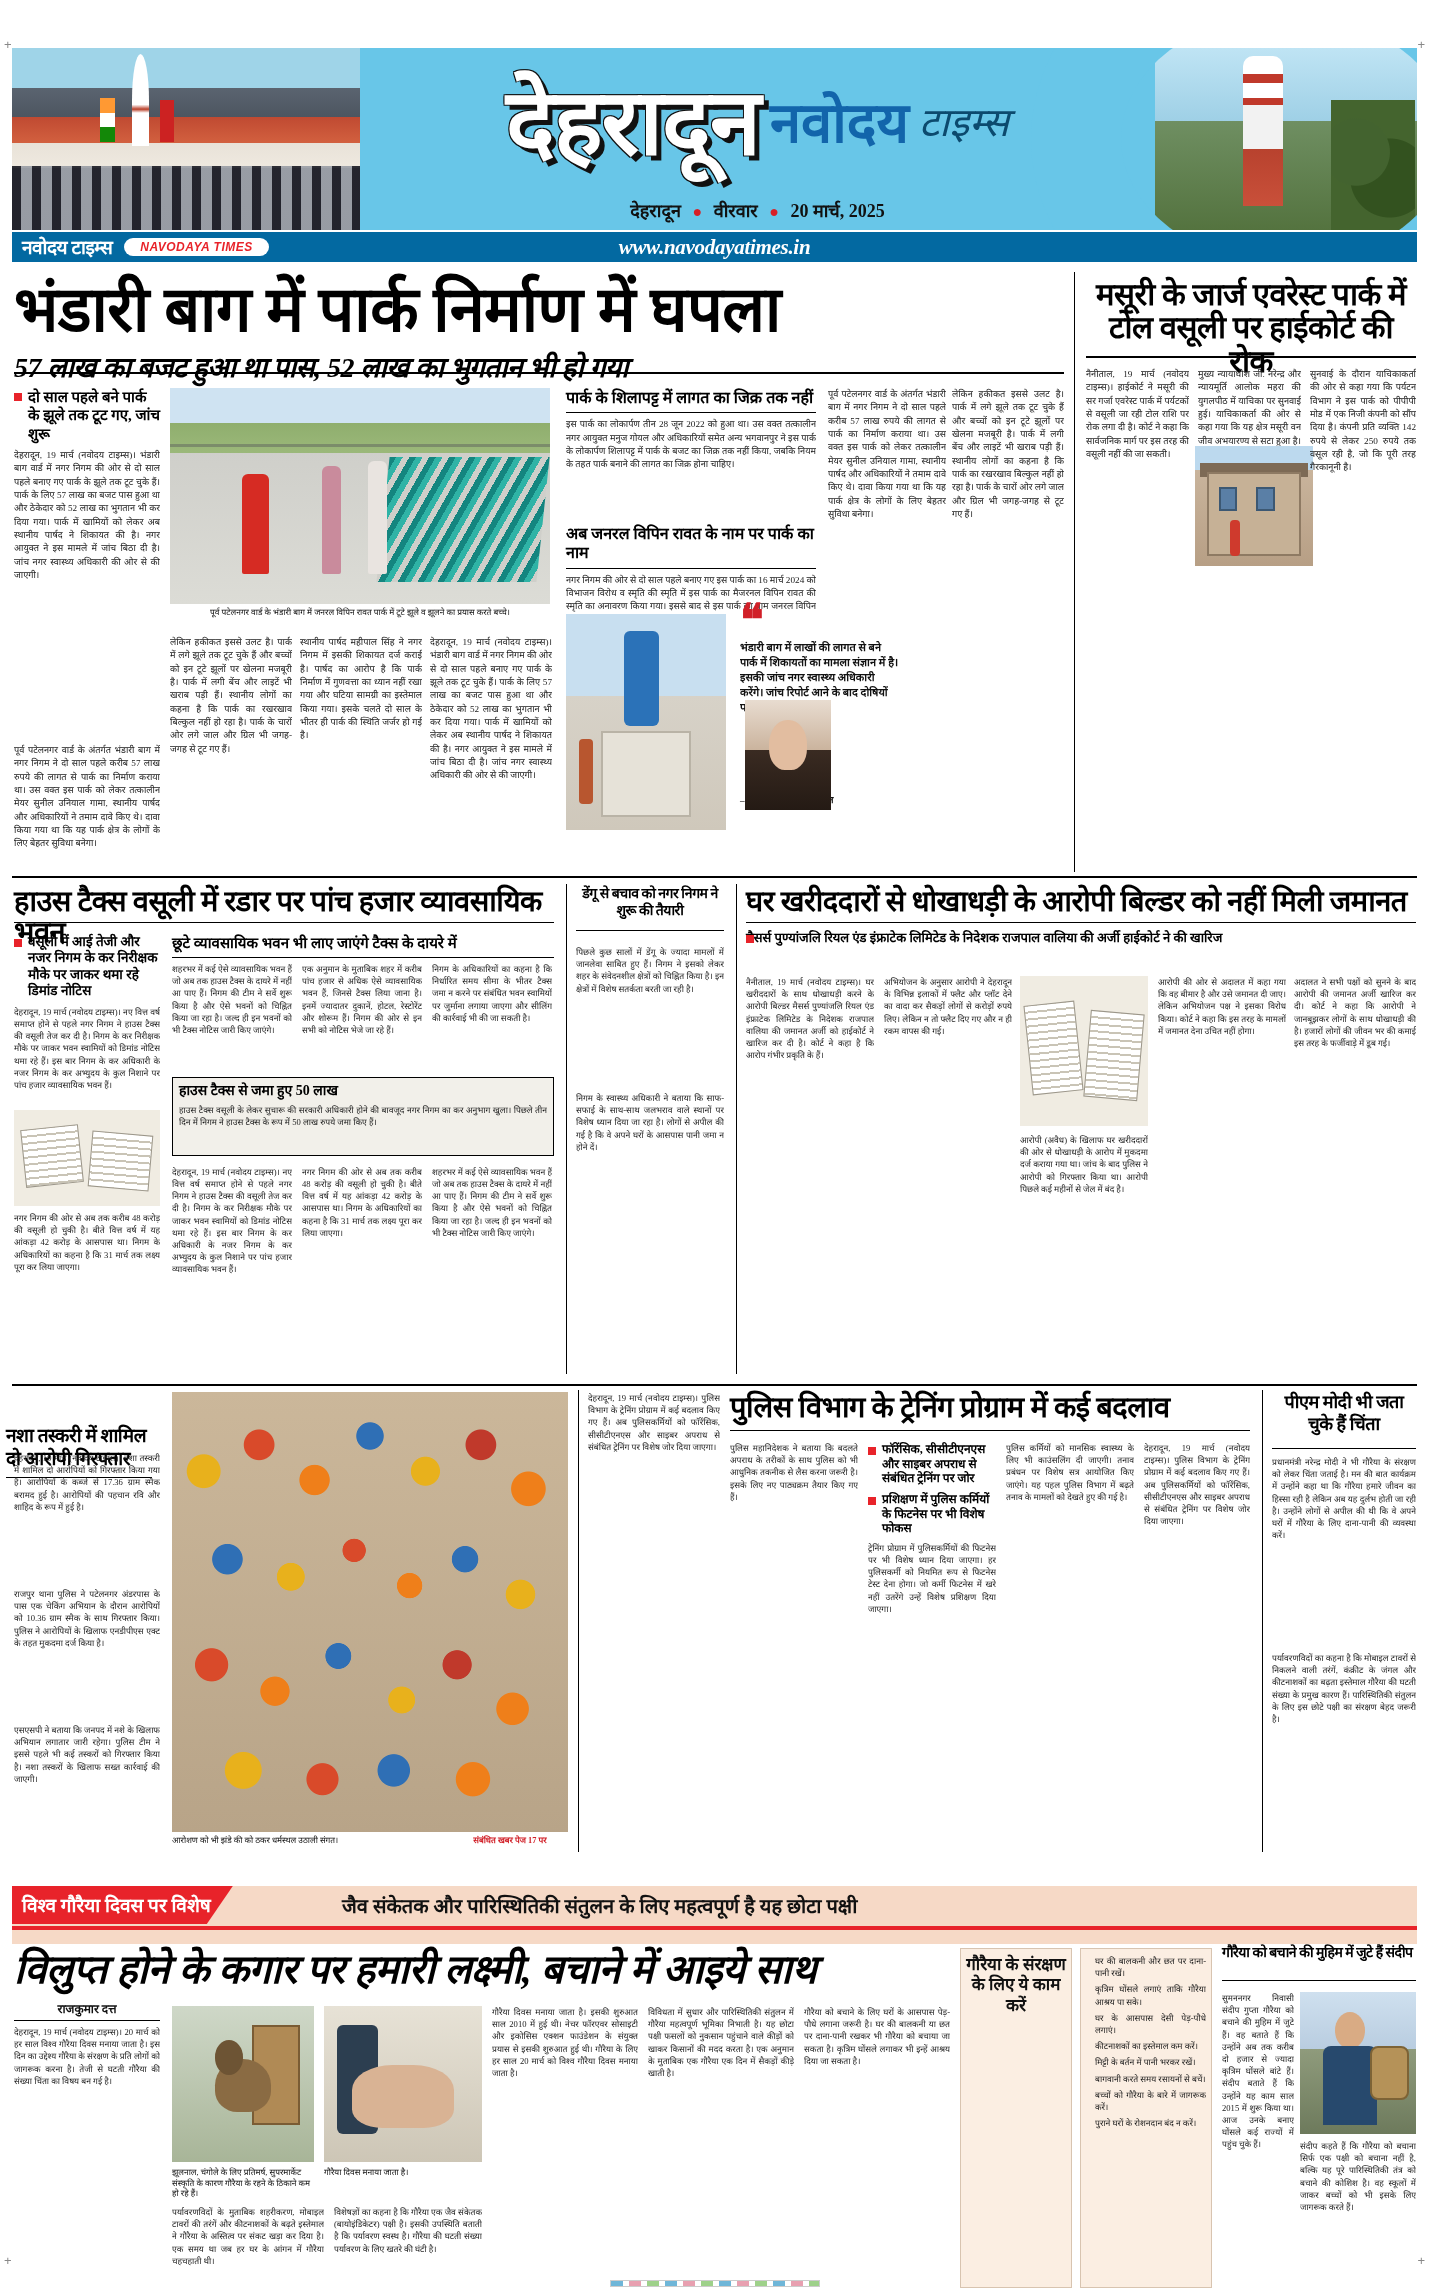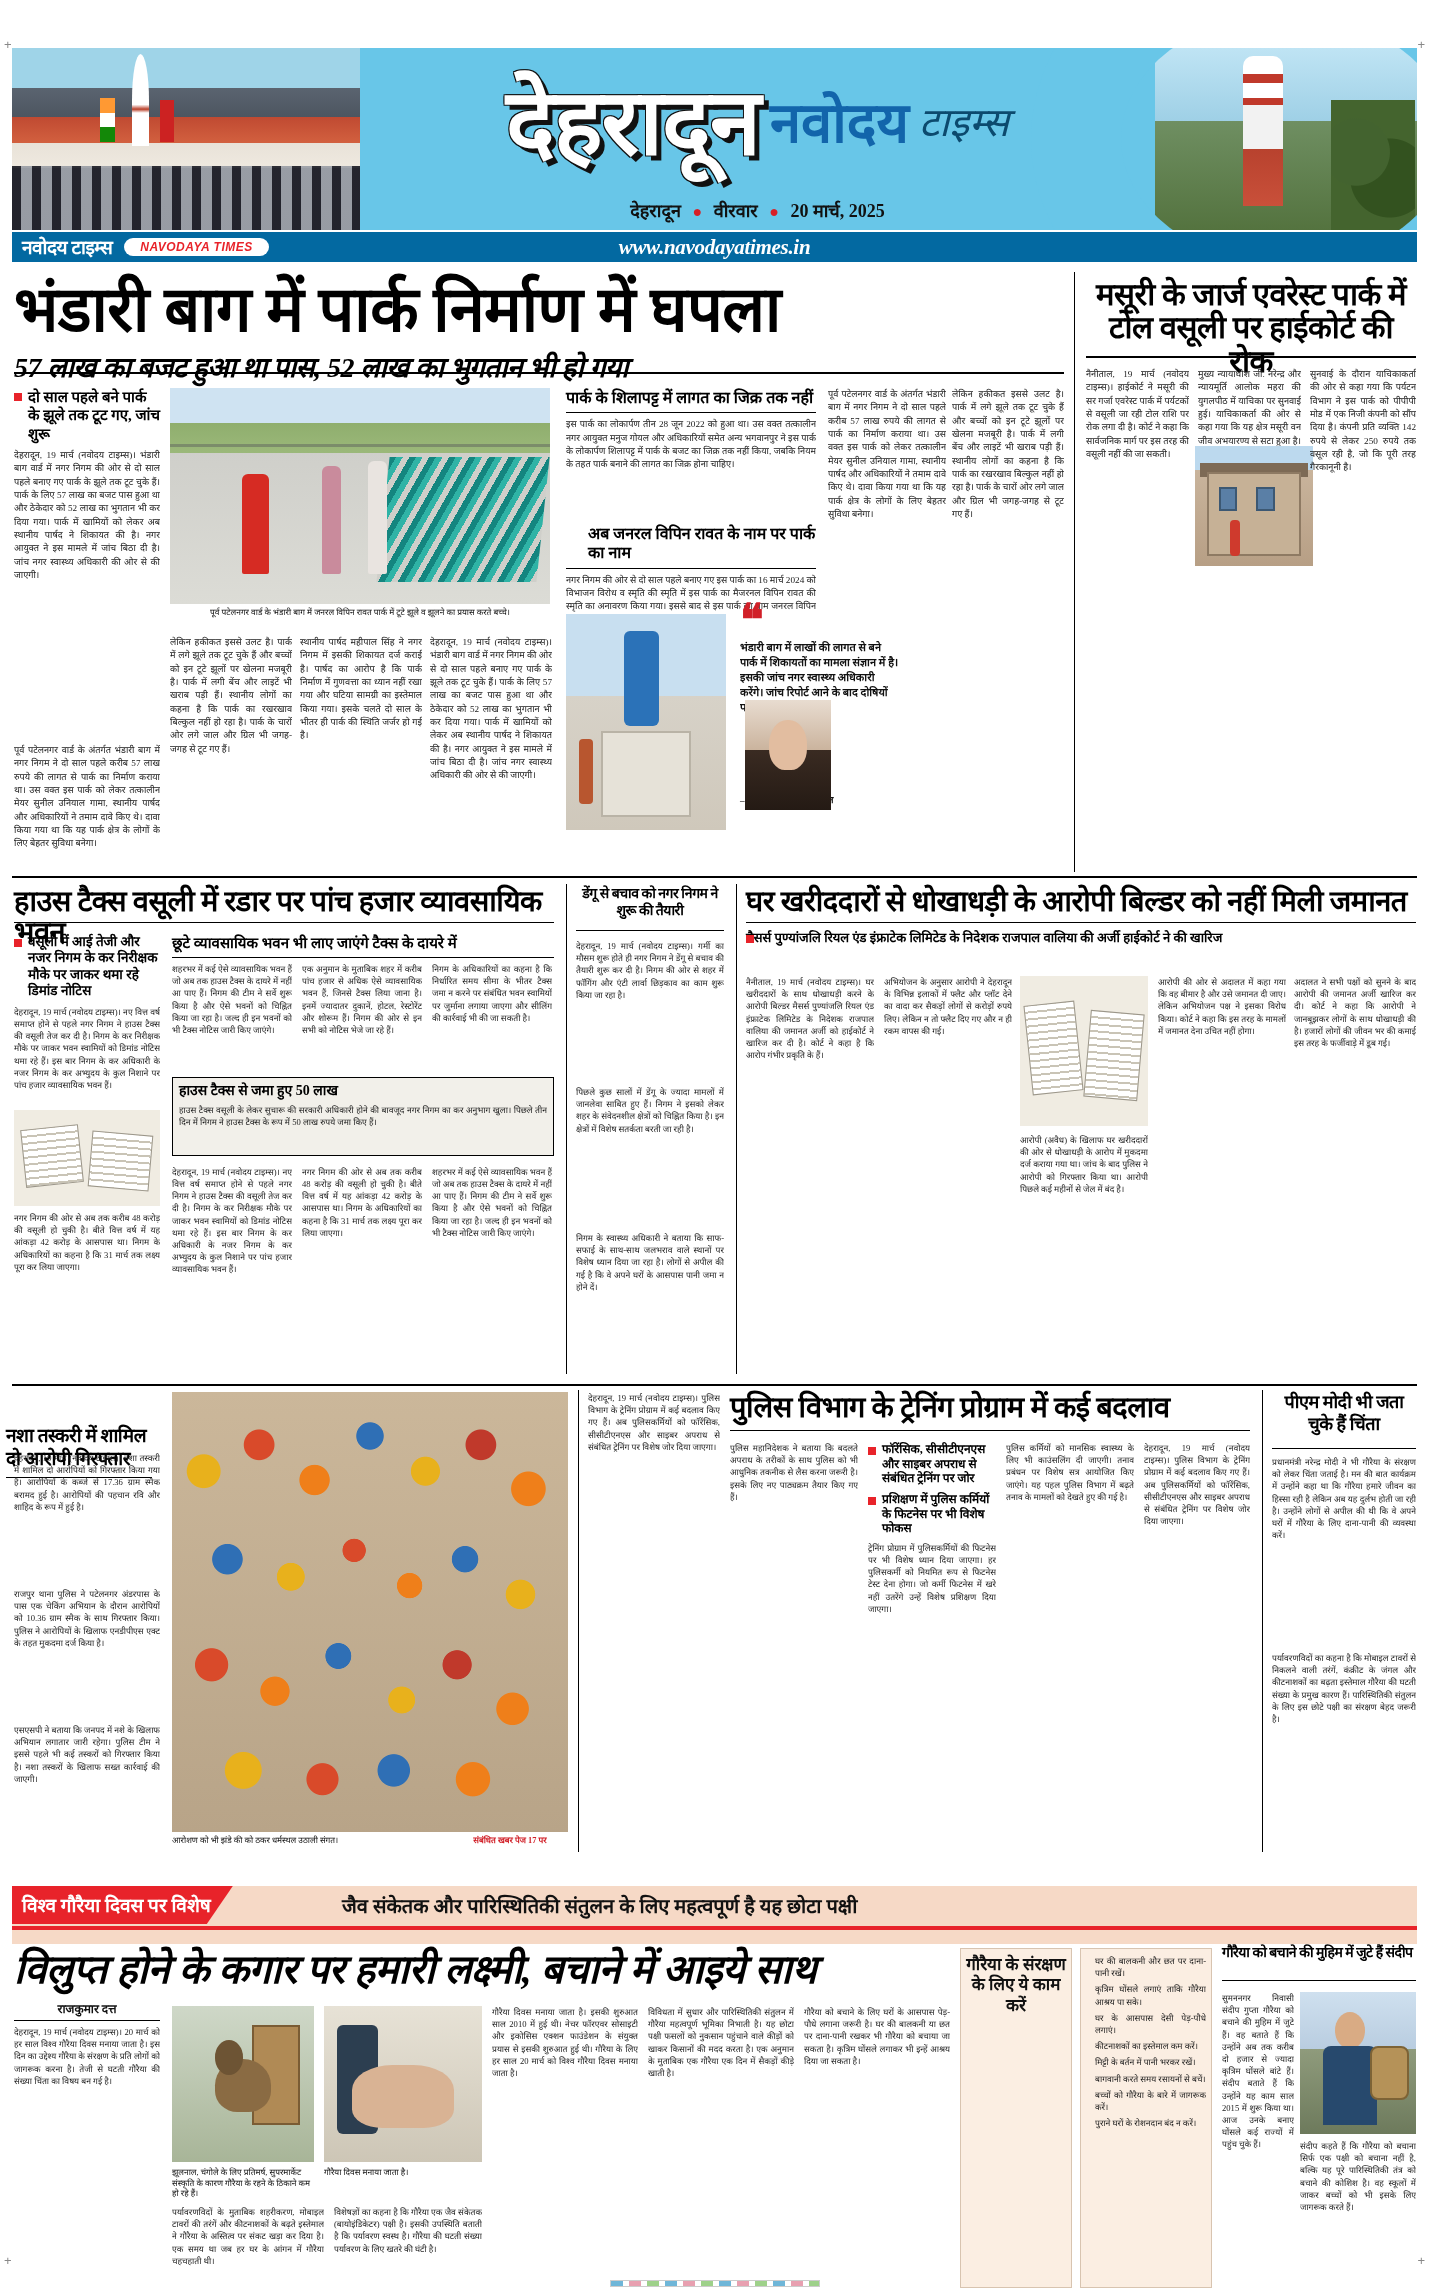--- a/index.html
+++ b/index.html
@@ -379,21 +379,21 @@
     <div class="col-text" style="height:222px;">स्थानीय पार्षद महीपाल सिंह ने नगर निगम में इसकी शिकायत दर्ज कराई है। पार्षद का आरोप है कि पार्क निर्माण में गुणवत्ता का ध्यान नहीं रखा गया और घटिया सामग्री का इस्तेमाल किया गया। इसके चलते दो साल के भीतर ही पार्क की स्थिति जर्जर हो गई है।</div>
   </div>
   <div style="position:absolute; left:430px; top:636px; width:122px;">
     <div class="col-text" style="height:222px;">देहरादून, 19 मार्च (नवोदय टाइम्स)। भंडारी बाग वार्ड में नगर निगम की ओर से दो साल पहले बनाए गए पार्क के झूले तक टूट चुके हैं। पार्क के लिए 57 लाख का बजट पास हुआ था और ठेकेदार को 52 लाख का भुगतान भी कर दिया गया। पार्क में खामियों को लेकर अब स्थानीय पार्षद ने शिकायत की है। नगर आयुक्त ने इस मामले में जांच बिठा दी है। जांच नगर स्वास्थ्य अधिकारी की ओर से की जाएगी।</div>
   </div>
 
   <div style="position:absolute; left:566px; top:388px; width:250px;">
     <div class="boxhead">पार्क के शिलापट्ट में लागत का जिक्र तक नहीं</div>
     <div class="grayline"></div>
     <div class="col-text" style="height:96px;">इस पार्क का लोकार्पण तीन 28 जून 2022 को हुआ था। उस वक्त तत्कालीन नगर आयुक्त मनुज गोयल और अधिकारियों समेत अन्य भगवानपुर ने इस पार्क के लोकार्पण शिलापट्ट में पार्क के बजट का जिक्र तक नहीं किया, जबकि नियम के तहत पार्क बनाने की लागत का जिक्र होना चाहिए।</div>
-    <div class="boxhead" style="margin-top:10px;margin-left:22px;">अब जनरल विपिन रावत के नाम पर पार्क का नाम</div>
+    <div class="boxhead" style="margin-top:10px;">अब जनरल विपिन रावत के नाम पर पार्क का नाम</div>
     <div class="grayline"></div>
     <div class="col-text" style="height:110px;">नगर निगम की ओर से दो साल पहले बनाए गए इस पार्क का 16 मार्च 2024 को विभाजन विरोध व स्मृति की स्मृति में इस पार्क का मैजरनल विपिन रावत की स्मृति का अनावरण किया गया। इससे बाद से इस पार्क का नाम जनरल विपिन रावत के नाम से रख दिया गया है।</div>
   </div>
 
   <div class="photo ph-well" style="left:566px; top:614px; width:160px; height:216px;">
     <div class="tank"></div>
       <div class="base"></div>
       <div class="ppl"></div>
   </div>
 
@@ -473,21 +473,20 @@
     </div>
   </div>
 
   <div class="vline" style="left:566px; top:884px; height:490px;"></div>
 
   <div style="position:absolute; left:576px; top:886px; width:148px;">
     <div class="hl hl-band-s">डेंगू से बचाव को नगर निगम ने शुरू की तैयारी</div>
     <div class="hline" style="left:0; top:44px; width:148px;"></div>
   </div>
   <div style="position:absolute; left:576px; top:940px; width:148px;">
-    <div class="col-text sm" style="height:140px;">देहरादून, 19 मार्च (नवोदय टाइम्स)। गर्मी का मौसम शुरू होते ही नगर निगम ने डेंगू से बचाव की तैयारी शुरू कर दी है। निगम की ओर से शहर में फॉगिंग और एंटी लार्वा छिड़काव का काम शुरू किया जा रहा है।</div>
     <div class="col-text sm" style="height:140px; margin-top:6px;">पिछले कुछ सालों में डेंगू के ज्यादा मामलों में जानलेवा साबित हुए हैं। निगम ने इसको लेकर शहर के संवेदनशील क्षेत्रों को चिह्नित किया है। इन क्षेत्रों में विशेष सतर्कता बरती जा रही है।</div>
     <div class="col-text sm" style="height:140px; margin-top:6px;">निगम के स्वास्थ्य अधिकारी ने बताया कि साफ-सफाई के साथ-साथ जलभराव वाले स्थानों पर विशेष ध्यान दिया जा रहा है। लोगों से अपील की गई है कि वे अपने घरों के आसपास पानी जमा न होने दें।</div>
   </div>
 
   <div class="vline" style="left:736px; top:884px; height:490px;"></div>
 
   <div style="position:absolute; left:746px; top:886px; width:670px;">
     <div class="hl hl-band">घर खरीददारों से धोखाधड़ी के आरोपी बिल्डर को नहीं मिली जमानत</div>
     <div class="hline" style="left:0; top:36px; width:670px;"></div>
   </div>

